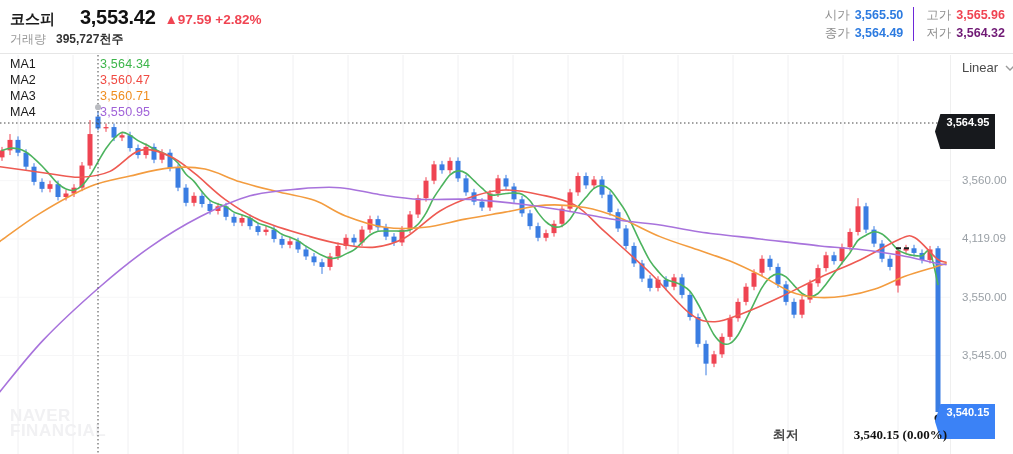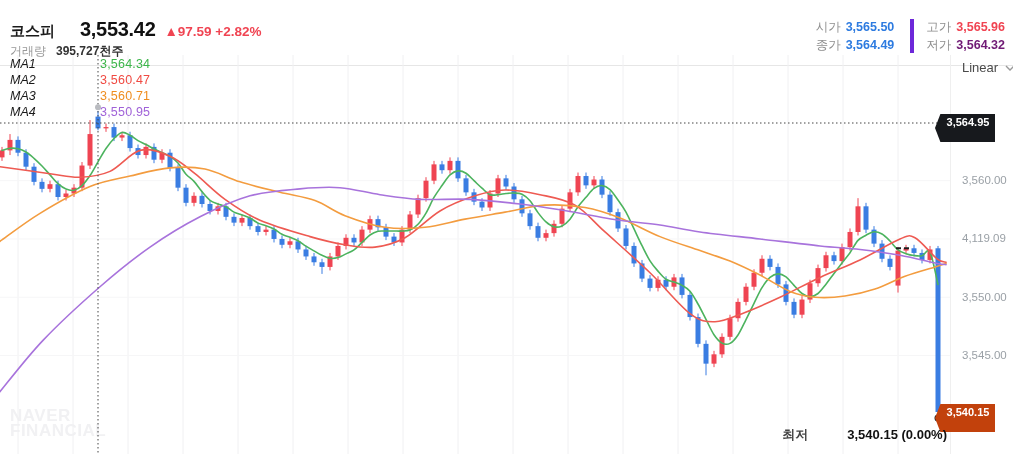--- a/index.html
+++ b/index.html
@@ -1,56 +1,56 @@
 <!DOCTYPE html>
 <html><head>
 <meta charset="utf-8">
 <style>
   html,body{margin:0;padding:0;background:#fff;}
   body{width:1013px;height:454px;position:relative;overflow:hidden;
        font-family:"Liberation Sans","DejaVu Sans",sans-serif;color:#222;}
   
-  .header{position:absolute;left:0;top:12px;width:1013px;height:54px;background:#fff;}
+  .header{position:absolute;left:0;top:0;width:1013px;height:54px;background:#fff;}
   .header-divider{position:absolute;left:0;top:53px;width:1013px;height:1px;background:#e6e6e6;}
   .title-row{position:absolute;left:10px;top:6px;display:flex;align-items:baseline;gap:9px;}
   .sym{font-size:15px;font-weight:700;color:#1a1a1a;}
   .price{font-size:20px;font-weight:700;color:#111;letter-spacing:-0.3px;margin-left:16px;}
   .chg{font-size:13.5px;font-weight:700;color:#f04452;}
   .vol-row{position:absolute;left:10px;top:31px;display:flex;gap:10px;align-items:baseline;}
   .vol-label{font-size:12px;color:#999;}
   .vol-value{font-size:12px;color:#333;font-weight:700;}
   .ohlc{position:absolute;right:8px;top:7px;display:flex;}
   .ohlc-col{display:flex;flex-direction:column;gap:2px;}
-  .ohlc-col.second{margin-left:16px;padding-left:12px;border-left:4px solid #6d28d9;}
+  .ohlc-col.second{margin-left:10px;padding-left:12px;border-left:1px solid #6d28d9;}
   .ohlc-cell{display:flex;gap:5px;justify-content:flex-start;font-size:12.5px;line-height:16px;}
   .ohlc-label{color:#8e8e8e;}
   .ohlc-value{font-weight:700;}
   
   .chart{position:absolute;left:0;top:55px;width:1013px;height:399px;}
   .watermark{position:absolute;left:10px;top:353px;z-index:0;color:#f1f1f3;
              font-size:17px;font-weight:800;line-height:15px;letter-spacing:.5px;}
   #chart-svg{position:absolute;left:0;top:0;z-index:1;}
   .axis-strip{position:absolute;left:950px;top:0;width:63px;height:399px;
               border-left:1px solid #efefef;z-index:2;}
   .scale-selector{position:absolute;left:962px;top:5px;z-index:3;display:flex;align-items:center;gap:7px;
                   font-size:13px;color:#4a4a4a;cursor:pointer;}
   .tick{position:absolute;left:962px;font-size:11.5px;color:#9aa0a6;z-index:2;}
   .tick-1{top:119px;} .tick-2{top:177px;} .tick-3{top:236px;} .tick-4{top:294px;}
-  .badge{position:absolute;left:935px;width:60px;height:28px;line-height:17px;z-index:3;
+  .badge{position:absolute;left:935px;width:60px;height:35px;line-height:17px;z-index:3;
          color:#fff;font-size:11px;font-weight:700;text-align:center;padding-left:6px;box-sizing:border-box;
          clip-path:polygon(9% 0,100% 0,100% 100%,9% 100%,0 50%);}
   .badge-cross{top:59px;background:#17191d;}
-  .badge-low{top:349px;background:#c2410c;}
+  .badge-low{top:349px;background:#3b82f6;}
   
   .legend{position:absolute;left:10px;top:1px;z-index:5;}
   .legend-row{display:flex;height:16px;line-height:16px;font-size:12.5px;}
-  .legend-label{width:90px;color:#1a1a1a;font-style:italic;}
+  .legend-label{width:90px;color:#1a1a1a;}
   .legend-value{letter-spacing:.2px;}
   .high-note{position:absolute;left:30px;top:36px;z-index:4;font-size:12.5px;color:#c7c9cd;}
-  .low-note{position:absolute;right:66px;top:371px;z-index:4;display:flex;gap:8px;align-items:baseline;}
+  .low-note{position:absolute;right:66px;top:371px;z-index:4;display:flex;gap:24px;align-items:baseline;font-family:Liberation Serif, serif;}
   .low-note-label{font-size:13px;color:#444;font-weight:600;}
   .low-note-value{font-size:13px;color:#111;font-weight:700;margin-left:31px;}
 </style>
 </head>
 <body>
 
 <div class="header">
   <div class="title-row">
     <span class="sym">코스피</span>
     <span class="price">3,553.42</span>

